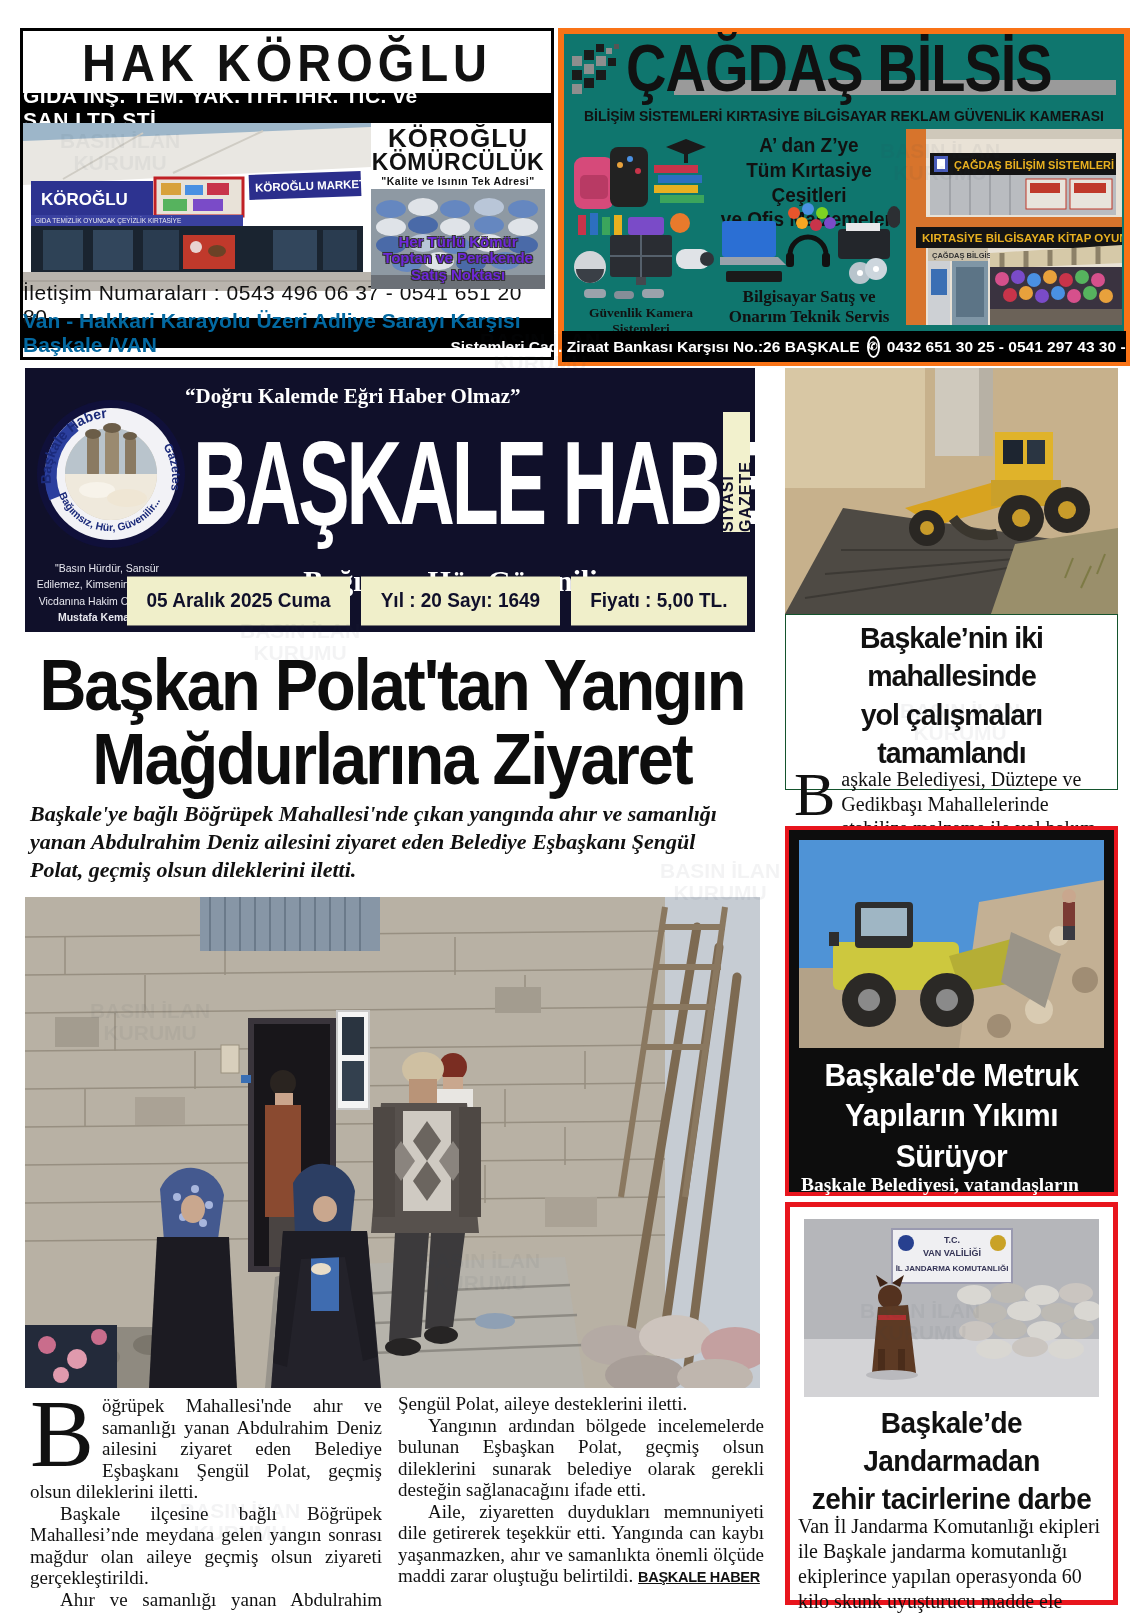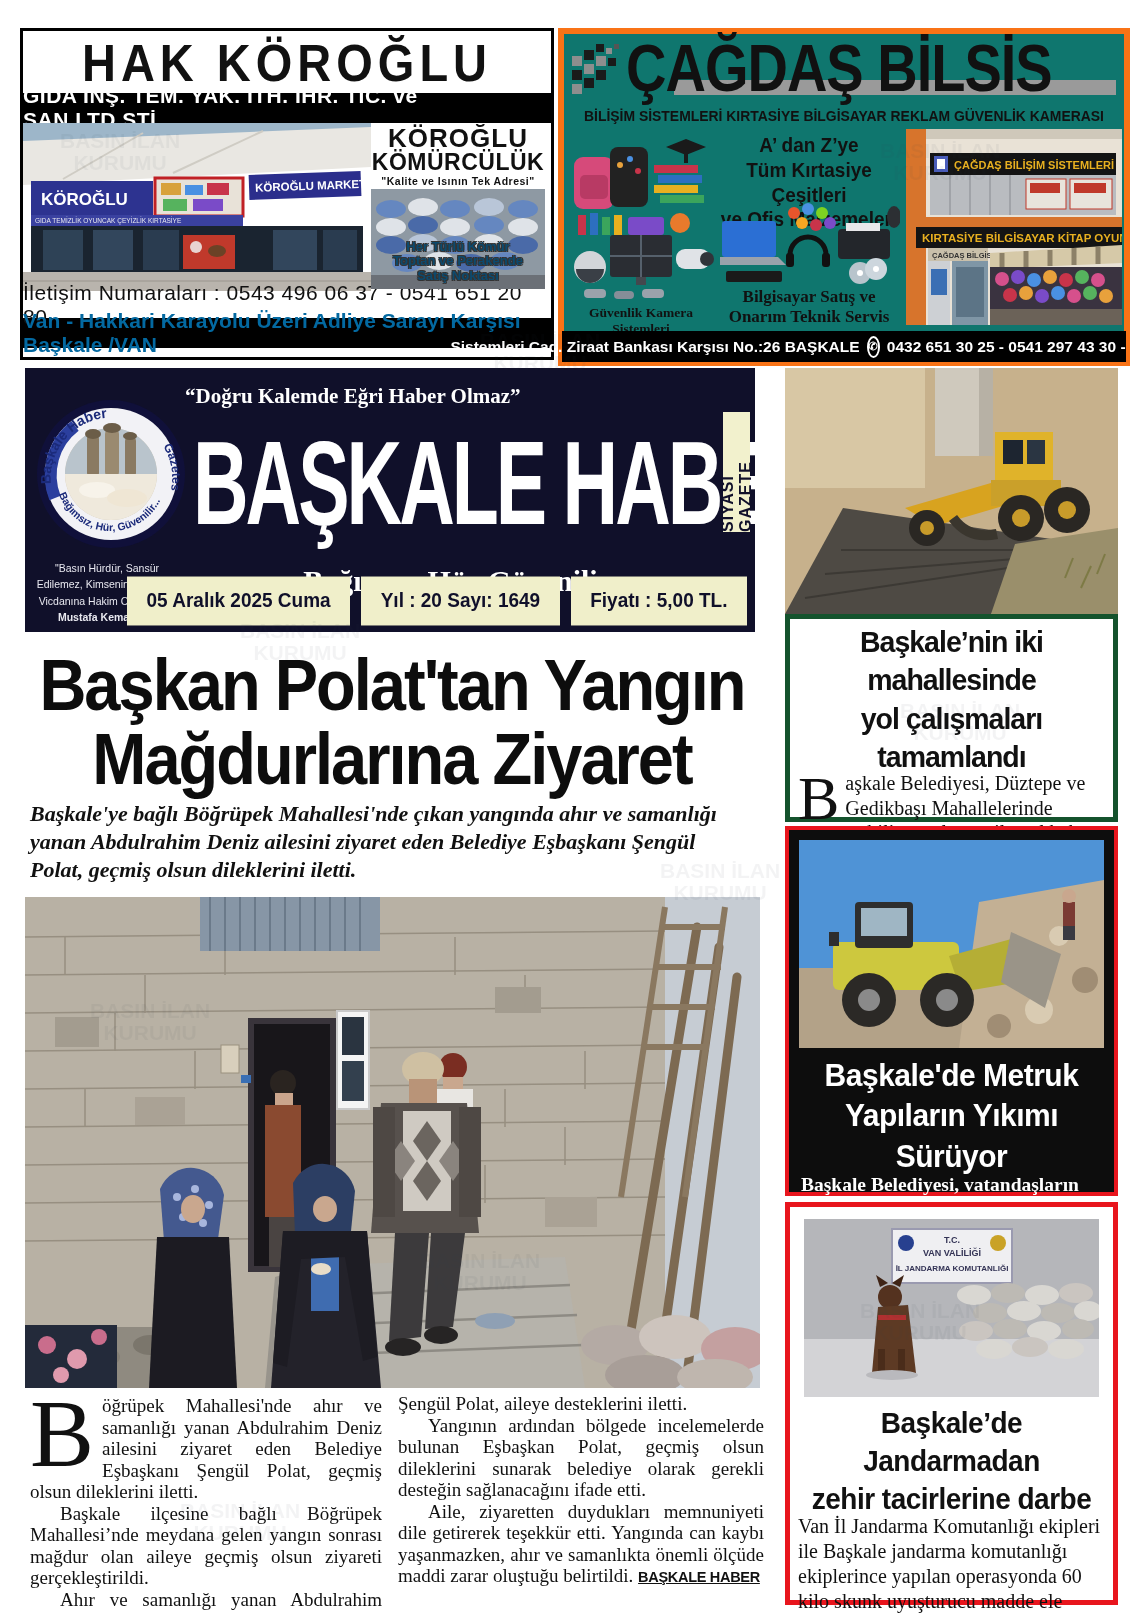--- a/index.html
+++ b/index.html
@@ -19,21 +19,21 @@
       font-size:47px;font-weight:900;letter-spacing:5px;transform:scaleY(1.12);transform-origin:center;}
   .ad-left .bar{background:#000;color:#fff;height:30px;display:flex;align-items:center;justify-content:center;
       font-size:21px;font-weight:800;letter-spacing:.5px;}
   .ad-left .photos{height:168px;display:flex;}
   .ad-left .ph-l{width:348px;height:168px;}
   .ad-left .ph-r{width:174px;height:168px;text-align:center;}
   .coal-t{font-size:26px;font-weight:900;line-height:1.0;letter-spacing:1px;margin-top:2px;}
   .coal-t2{font-size:23px;font-weight:900;line-height:1.0;letter-spacing:.5px;}
   .coal-s{font-size:10.5px;font-weight:700;letter-spacing:.5px;margin:1px 0 2px 0;}
   .coal-wrap{position:relative;width:174px;height:100px;}
-  .coal-cap{position:absolute;left:0;right:0;bottom:6px;color:#0c4a6e;font-weight:800;font-size:13px;line-height:1.1;
+  .coal-cap{position:absolute;left:0;right:0;bottom:6px;color:#6d28d9;font-weight:800;font-size:15px;line-height:1.1;
       text-shadow:1px 1px 0 #333,-1px -1px 0 #333,1px -1px 0 #333,-1px 1px 0 #333;}
   .ad-left .contact{height:27px;display:flex;align-items:center;justify-content:center;font-size:21px;letter-spacing:.5px;}
   .ad-left .bar2{background:#000;color:#0369a1;height:30px;display:flex;align-items:center;justify-content:center;
       font-size:21px;font-weight:800;}
 
   .ad-right{left:558px;top:28px;width:560px;height:326px;border:6px solid #f97316;background:#0f766e;z-index:1;}
   .ad-right .hdr{position:relative;height:74px;}
   .ad-right .graybar{position:absolute;left:110px;right:8px;top:46px;height:15px;background:#9a9a9a;}
   .ad-right .ttl{position:absolute;left:62px;top:-4px;font-size:56px;font-weight:900;letter-spacing:-1px;
       transform:scaleY(1.18);transform-origin:left top;white-space:nowrap;}
@@ -78,21 +78,21 @@
   .col1{left:30px;top:1395px;width:352px;}
   .col2{left:398px;top:1393px;width:366px;}
   .art-p{margin:0;}
   .art-p.indent{text-indent:30px;}
   .dropcap{float:left;font-size:96px;line-height:74px;font-weight:400;padding:2px 8px 0 0;font-family:"Liberation Serif",serif;}
   .sig{font-family:"Liberation Sans",sans-serif;font-weight:800;font-size:14.5px;text-decoration:underline;
       letter-spacing:-0.3px;white-space:nowrap;}
 
   
   .rail-photo1{left:785px;top:368px;width:333px;height:246px;z-index:1;}
-  .rbox1{left:785px;top:614px;width:333px;height:208px;border:5px solid #14532d;background:#fff;z-index:1;box-sizing:border-box;}
+  .rbox1{left:785px;top:614px;width:333px;height:176px;border:1px solid #14532d;background:#fff;z-index:1;box-sizing:border-box;}
   .rbox1 h2,.rbox2 h2,.rbox3 h2{margin:4px 2px 2px 2px;text-align:center;font-weight:800;line-height:1.28;
       transform:scaleY(1.05);transform-origin:center top;}
   .rbox1 h2{font-size:28.5px;letter-spacing:-1px;}
   .rbody{font-family:"Liberation Serif",serif;font-size:20px;line-height:1.24;margin:2px 8px;}
   .rdrop{float:left;font-size:62px;line-height:50px;padding:2px 6px 0 0;font-family:"Liberation Serif",serif;}
   .more{font-family:"Liberation Sans",sans-serif;font-weight:800;font-size:15px;text-decoration:underline;
       letter-spacing:-0.3px;white-space:nowrap;}
   .rbox2{left:785px;top:826px;width:333px;height:370px;background:#0d0d0d;border:4px solid #e8151d;z-index:1;box-sizing:border-box;}
   .rbox2 .ph{margin:10px 10px 4px 10px;}
   .rbox2 h2{color:#fff;font-size:30px;letter-spacing:-0.5px;}

